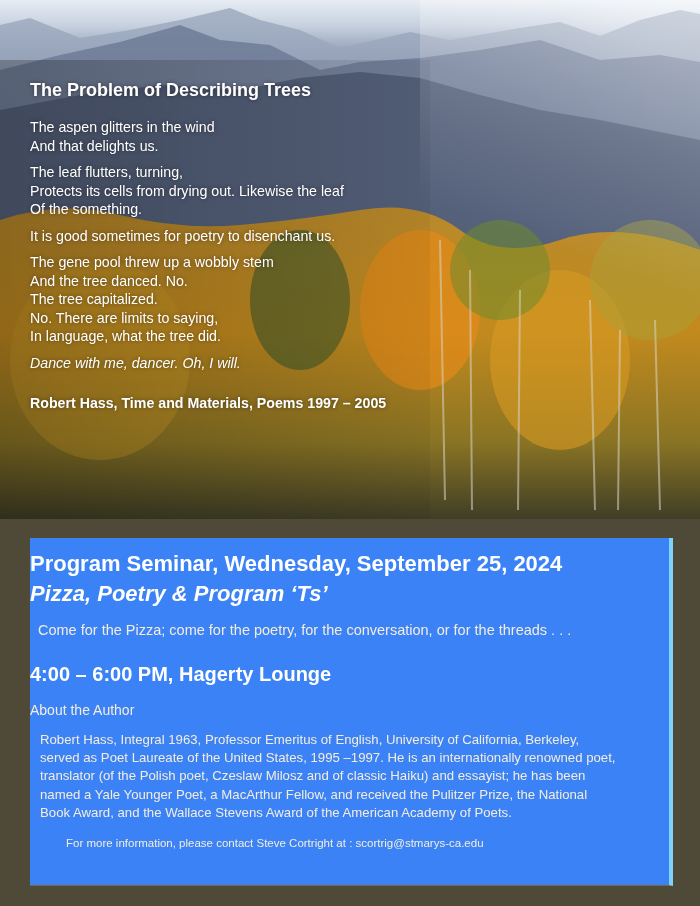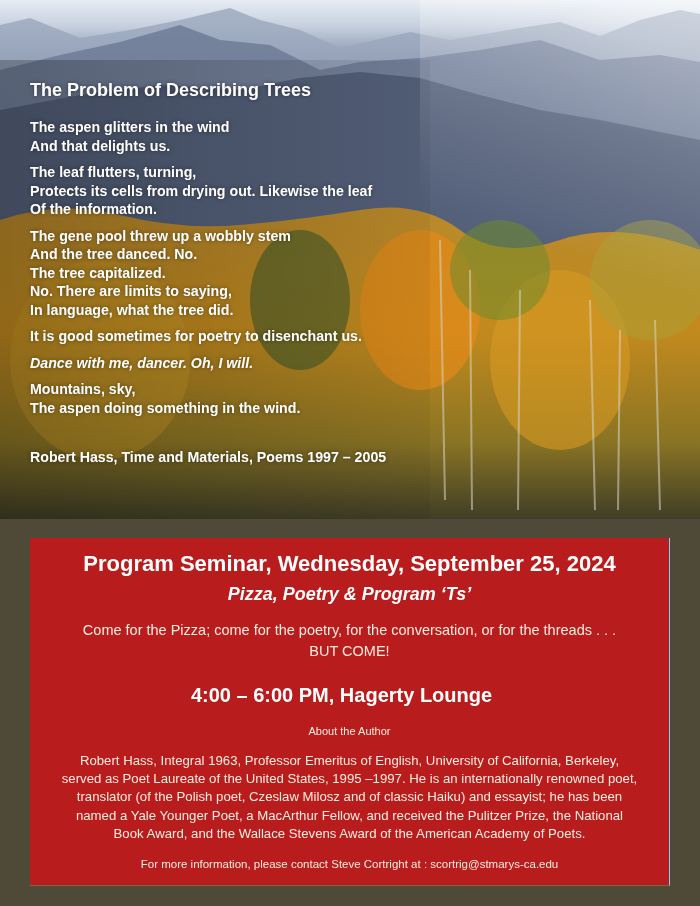--- a/index.html
+++ b/index.html
@@ -27,42 +27,42 @@
     background: linear-gradient(90deg, rgba(0,0,0,0.25), rgba(0,0,0,0.05));
   }
   .poem {
     position: absolute; left: 30px; top: 78px; width: 400px;
     color: #ffffff;
     text-shadow: 0 0 4px rgba(0,0,0,0.45);
   }
   .poem-title {
     font-size: 18px; font-weight: bold; margin: 0 0 16px 0; line-height: 24px;
   }
-  .stanza { margin: 0 0 8px 0; font-size: 14.2px; font-weight: bold; line-height: 18.5px; }
+  .stanza { margin: 0 0 8px 0; font-size: 14.2px; font-weight: normal; line-height: 18.5px; }
   .stanza.italic { font-style: italic; }
-  .attribution { margin-top: 31px; font-size: 14.2px; font-weight: bold; line-height: 18.5px; }
+  .attribution { margin-top: 22px; font-size: 14.2px; font-weight: bold; line-height: 18.5px; }
 
   .info-box {
     position: absolute; left: 30px; top: 538px; width: 639px; height: 347px;
-    background: #b91c1c;
-    border-right: 1px solid #7dd3fc;
+    background: #3b82f6;
+    border-right: 4px solid #7dd3fc;
     border-bottom: 1px solid #7a6640;
-    color: #f6f1e6; text-align: center;
+    color: #f6f1e6; 
   }
   .event-title {
     margin: 12px 0 0 0; font-size: 22px; font-weight: bold; color: #ffffff; line-height: 28px;
   }
   .event-subtitle {
-    margin: 2px 0 8px 0; font-size: 18px; font-weight: bold; font-style: italic; color: #ffffff; line-height: 28px;
+    margin: 2px 0 8px 0; font-size: 22px; font-weight: bold; font-style: italic; color: #ffffff; line-height: 28px;
   }
   .invite { margin: 12px 8px 0 8px; font-size: 14.5px; line-height: 21px; color: #f3ede0; }
   .time-place { margin: 22px 16px 0 0; font-size: 20px; font-weight: bold; color: #ffffff; line-height: 22px; }
-  .about-heading { margin: 16px 0 0 0; font-size: 11px; line-height: 18px; color: #f3ede0; }
+  .about-heading { margin: 16px 0 0 0; font-size: 14px; line-height: 18px; color: #f3ede0; }
   .about-body { margin: 12px 10px; font-size: 13.2px; line-height: 18.2px; color: #f3ede0; }
-  .contact { margin: 13px 0 0 0; font-size: 11.5px; line-height: 16px; color: #f3ede0; }
+  .contact { margin: 13px 0 0 0; font-size: 11.5px; line-height: 16px; color: #f3ede0; padding-left: 36px; }
 </style>
 </head>
 <body>
 
 <div class="hero">
   <svg class="mountains" viewBox="0 0 700 260" preserveAspectRatio="none">
     <path d="M0 25 L30 18 L80 38 L130 30 L180 20 L230 8 L260 20 L300 30 L340 48 L410 32 L450 40 L520 28 L560 22 L600 36 L640 20 L680 10 L700 14 L700 260 L0 260 Z" fill="#9aa6bc" opacity="0.8"></path>
     <path d="M0 70 L60 55 L120 42 L180 25 L220 40 L270 45 L320 70 L360 62 L420 58 L480 50 L540 40 L600 60 L660 55 L700 62 L700 260 L0 260 Z" fill="#6e7b97" opacity="0.85"></path>
     <path d="M0 110 L80 95 L160 85 L240 90 L300 78 L360 72 L420 78 L480 95 L540 110 L600 120 L700 140 L700 260 L0 260 Z" fill="#525d78" opacity="0.9"></path>
   </svg>
@@ -97,50 +97,45 @@
   <div class="poem">
     <div class="poem-title">The Problem of Describing Trees</div>
 
     <div class="stanza">
       <div>The aspen glitters in the wind</div>
       <div>And that delights us.</div>
     </div>
     <div class="stanza">
       <div>The leaf flutters, turning,</div>
       <div>Protects its cells from drying out. Likewise the leaf</div>
-      <div>Of the information.</div>
+      <div>Of the something.</div>
+    </div>
+    <div class="stanza">
+      <div>It is good sometimes for poetry to disenchant us.</div>
     </div>
     <div class="stanza">
       <div>The gene pool threw up a wobbly stem</div>
       <div>And the tree danced. No.</div>
       <div>The tree capitalized.</div>
       <div>No. There are limits to saying,</div>
       <div>In language, what the tree did.</div>
     </div>
-    <div class="stanza">
-      <div>It is good sometimes for poetry to disenchant us.</div>
-    </div>
     <div class="stanza italic">
       <div>Dance with me, dancer. Oh, I will.</div>
-    </div>
-    <div class="stanza">
-      <div>Mountains, sky,</div>
-      <div>The aspen doing something in the wind.</div>
     </div>
 
     <div class="attribution">Robert Hass, Time and Materials, Poems 1997 – 2005</div>
   </div>
 </div>
 
 <div class="info-box">
   <div class="event-title">Program Seminar, Wednesday, September 25, 2024</div>
   <div class="event-subtitle">Pizza, Poetry &amp; Program ‘Ts’</div>
   <div class="invite">
     <div>Come for the Pizza; come for the poetry, for the conversation, or for the threads . . .</div>
-    <div>BUT COME!</div>
   </div>
   <div class="time-place">4:00 – 6:00 PM, Hagerty Lounge</div>
   <div class="about-heading">About the Author</div>
   <div class="about-body">
     <div>Robert Hass, Integral 1963, Professor Emeritus of English, University of California, Berkeley,</div>
     <div>served as Poet Laureate of the United States, 1995 –1997. He is an internationally renowned poet,</div>
     <div>translator (of the Polish poet, Czeslaw Milosz and of classic Haiku) and essayist; he has been</div>
     <div>named a Yale Younger Poet, a MacArthur Fellow, and received the Pulitzer Prize, the National</div>
     <div>Book Award, and the Wallace Stevens Award of the American Academy of Poets.</div>
   </div>

